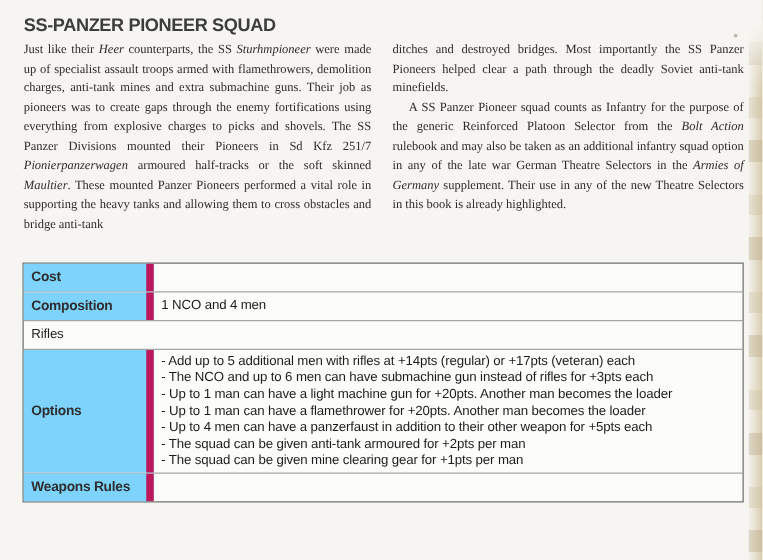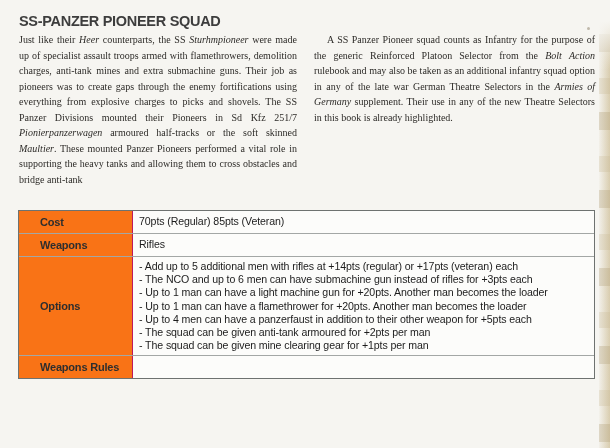--- a/index.html
+++ b/index.html
@@ -53,24 +53,24 @@
     position:absolute;left:18px;top:210px;width:577px;
     border:1px solid #6e7270;
     background:#fcfcfa;
     font-family:"Liberation Sans",sans-serif;
     box-sizing:border-box;
   }
   .t-row{display:flex;min-height:22px;}
   .t-row + .t-row{border-top:1px solid #a3a7a5;}
   .t-label{
     width:92px;flex:0 0 92px;
-    background:#f97316;
-    border-right:1px solid #be185d;
+    background:#7dd3fc;
+    border-right:6px solid #be185d;
     display:flex;align-items:center;
-    padding-left:21px;
+    padding-left:6px;
     font-weight:700;font-size:11px;letter-spacing:-0.2px;
     color:#2e2e2e;
   }
   .t-value{
     flex:1;
     display:flex;flex-direction:column;justify-content:center;
     padding:3px 8px 3px 6px;
     font-size:10.6px;letter-spacing:-0.1px;
     color:#1c1c1c;
   }
@@ -80,32 +80,35 @@
 <body>
 
 <div class="page">
 
   <div class="title">SS-PANZER PIONEER SQUAD</div>
 
   <div class="col col-left">
       <p><span>Just like their </span><i>Heer</i><span> counterparts, the SS </span><i>Sturhmpioneer</i><span> were made up of specialist assault troops armed with flamethrowers, demolition charges, anti-tank mines and extra submachine guns. Their job as pioneers was to create gaps through the enemy fortifications using everything from explosive charges to picks and shovels. The SS Panzer Divisions mounted their Pioneers in Sd Kfz 251/7 </span><i>Pionierpanzerwagen</i><span> armoured half-tracks or the soft skinned </span><i>Maultier</i><span>. These mounted Panzer Pioneers performed a vital role in supporting the heavy tanks and allowing them to cross obstacles and bridge anti-tank</span></p>
     </div>
   <div class="col col-right">
+      <p><span>ditches and destroyed bridges. Most importantly the SS Panzer Pioneers helped clear a path through the deadly Soviet anti-tank minefields.</span></p>
       <p class="indent"><span>A SS Panzer Pioneer squad counts as Infantry for the purpose of the generic Reinforced Platoon Selector from the </span><i>Bolt Action</i><span> rulebook and may also be taken as an additional infantry squad option in any of the late war German Theatre Selectors in the </span><i>Armies of Germany</i><span> supplement. Their use in any of the new Theatre Selectors in this book is already highlighted.</span></p>
     </div>
 
   <div class="stat-table">
       <div class="t-row">
         <div class="t-label">Cost</div>
+      </div>
+      <div class="t-row">
+        <div class="t-label">Composition</div>
         <div class="t-value">
-          <div class="t-line">70pts (Regular) 85pts (Veteran)</div>
+          <div class="t-line">1 NCO and 4 men</div>
         </div>
       </div>
       <div class="t-row">
-        <div class="t-label">Weapons</div>
         <div class="t-value">
           <div class="t-line">Rifles</div>
         </div>
       </div>
       <div class="t-row">
         <div class="t-label">Options</div>
         <div class="t-value">
           <div class="t-line">- Add up to 5 additional men with rifles at +14pts (regular) or +17pts (veteran) each</div>
           <div class="t-line">- The NCO and up to 6 men can have submachine gun instead of rifles for +3pts each</div>
           <div class="t-line">- Up to 1 man can have a light machine gun for +20pts. Another man becomes the loader</div>

